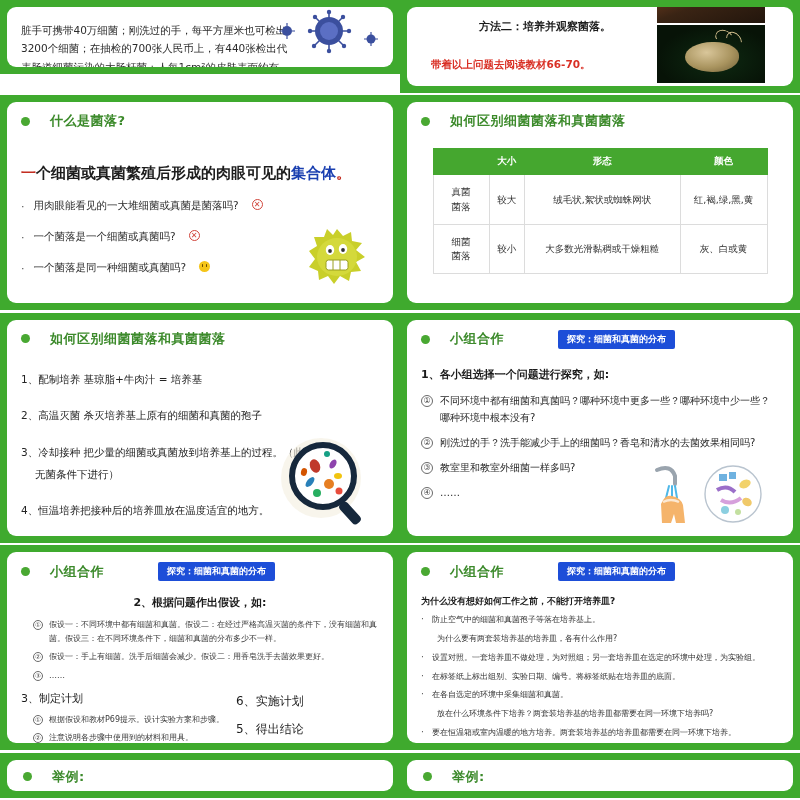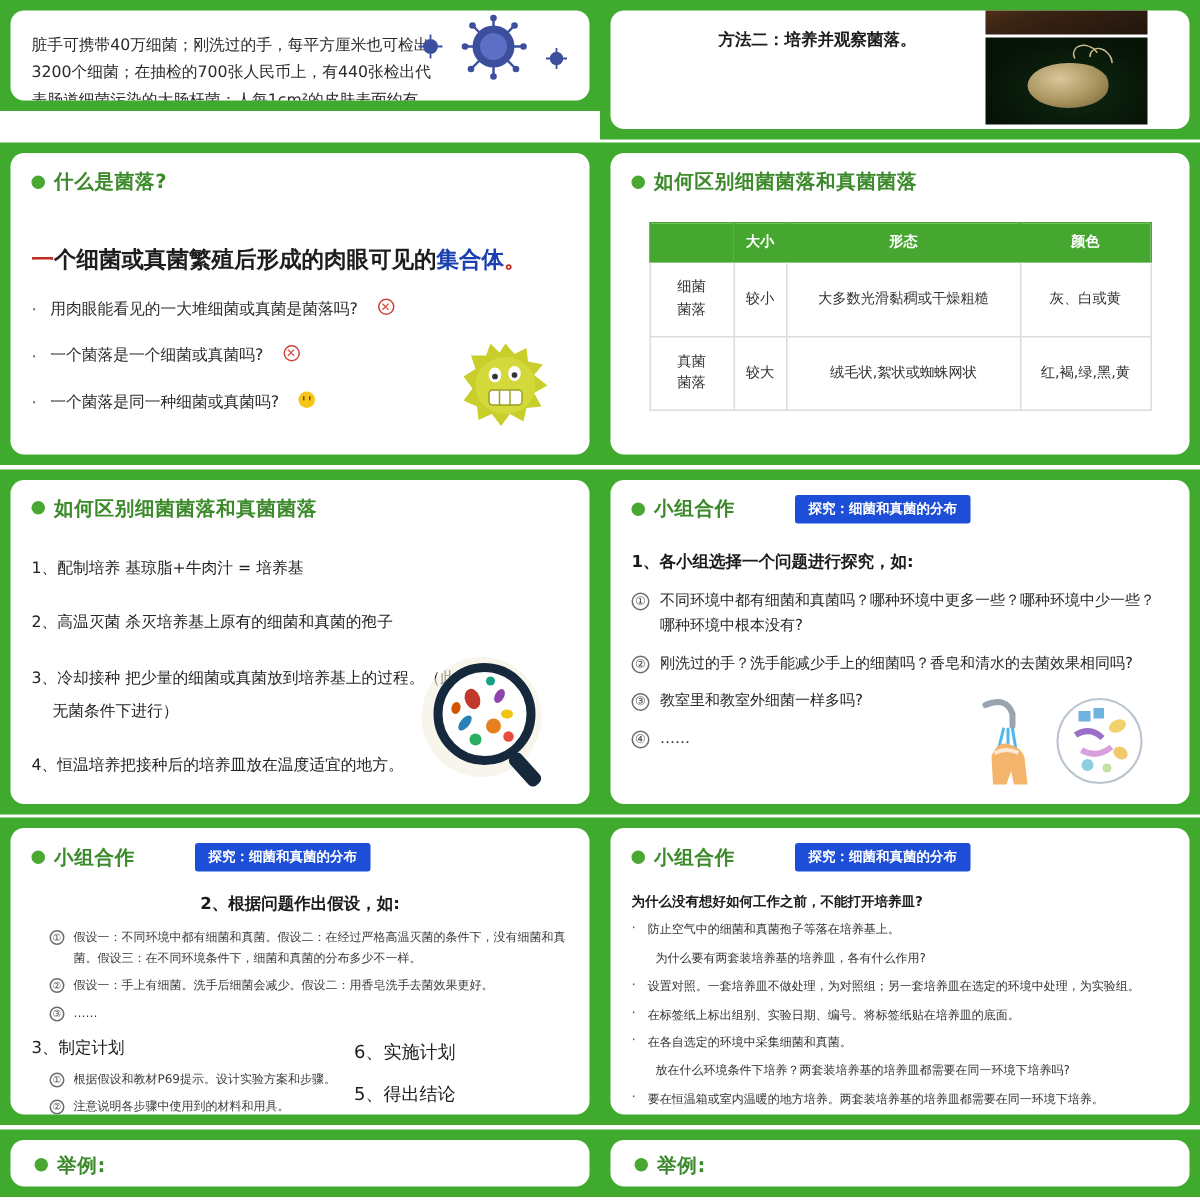--- a/index.html
+++ b/index.html
@@ -24,21 +24,21 @@
   }
   .slide-inner{
     background:#ffffff;
     border-radius:9px;
     width:100%;
     height:100%;
     position:relative;
     overflow:hidden;
     padding:10px 14px;
   }
-  .h-row{ display:flex; align-items:center; gap:6px;text-align:right; }
+  .h-row{ display:flex; align-items:center; gap:20px;text-align:right; }
   .dot{
     width:9px;height:9px;border-radius:50%;
     background:#49a832; flex:0 0 auto;
     display:inline-block;
   }
   .title{
     color:#3c8a2b;
     font-weight:bold;
     font-size:13px;
     letter-spacing:.5px;
@@ -225,20 +225,21 @@
               <line x1="108" y1="30" x2="111" y2="30"></line>
           </g>
         </g>
       </svg>
     </div>
   </section>
 
   <section class="slide s2">
     <div class="slide-inner">
       <div class="m2-title">方法二：培养并观察菌落。</div>
+      <div class="m2-red">带着以上问题去阅读教材66-70。</div>
       <div class="photo photo-top"></div>
       <div class="photo-mite">
         <div class="mite"></div>
       </div>
     </div>
   </section>
 
   <section class="slide s3">
     <div class="slide-inner">
       <div class="h-row">
@@ -289,30 +290,30 @@
         <thead>
           <tr>
             <th class="blank"></th>
             <th>大小</th>
             <th>形态</th>
             <th>颜色</th>
           </tr>
         </thead>
         <tbody>
           <tr>
+            <td class="rowhead">真菌<br>菌落</td>
+            <td>较大</td>
+            <td>绒毛状,絮状或蜘蛛网状</td>
+            <td>红,褐,绿,黑,黄</td>
+          </tr>
+          <tr>
             <td class="rowhead">细菌<br>菌落</td>
             <td>较小</td>
             <td>大多数光滑黏稠或干燥粗糙</td>
             <td>灰、白或黄</td>
-          </tr>
-          <tr>
-            <td class="rowhead">真菌<br>菌落</td>
-            <td>较大</td>
-            <td>绒毛状,絮状或蜘蛛网状</td>
-            <td>红,褐,绿,黑,黄</td>
           </tr>
         </tbody>
       </table>
     </div>
   </section>
 
   <section class="slide s5">
     <div class="slide-inner">
       <div class="h-row">
         <span class="dot"></span>

